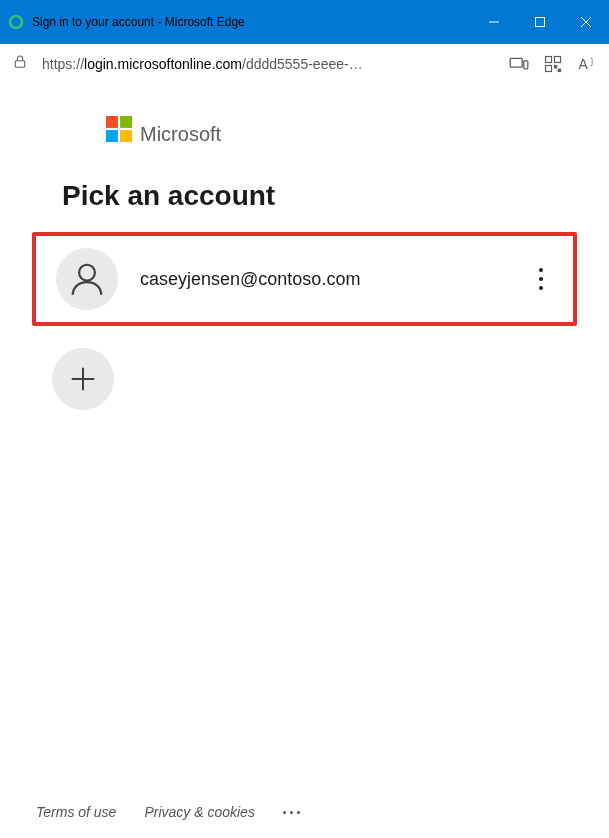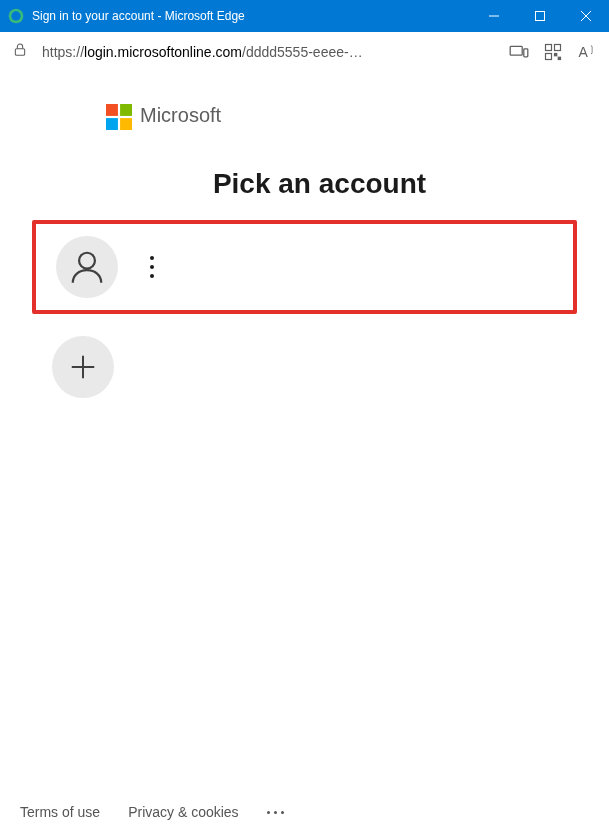--- a/index.html
+++ b/index.html
@@ -10,25 +10,25 @@
     }
     body {
       width: 609px;
       height: 838px;
       background: #ffffff;
       overflow: hidden;
       display: flex;
       flex-direction: column;
     }
     .titlebar {
-      height: 32px;
+      height: 44px;
       background: #0078d4;
       display: flex;
       align-items: center;
-      color: #ffffff;
+      color: #000000;
       font-size: 12px;
     }
     .titlebar-icon {
       width: 16px;
       height: 16px;
       margin-left: 8px;
       margin-right: 8px;
     }
     .titlebar-title {
       flex: 1;
@@ -79,39 +79,38 @@
       color: #5f5f5f;
     }
     .content {
       flex: 1;
       padding: 24px 32px 0 32px;
       display: flex;
       flex-direction: column;
     }
     .brand {
       display: flex;
-      align-items: flex-start;
+      align-items: flex-end;
       gap: 8px;
       margin-top: 8px;
       margin-bottom: 34px;
       margin-left: 30px;
       padding-left: 44px;
     }
     .brand-text {
       font-size: 20px;
       color: #5e5e5e;
       font-weight: 500;
     }
     .heading {
       font-size: 28px;
       font-weight: 600;
       color: #1b1b1b;
       margin-left: 30px;
       margin-bottom: 20px;
-      text-align: center;
     }
     .account-list {
       display: flex;
       flex-direction: column;
       gap: 10px;
       margin-left: 0px;
     }
     .account-item {
       display: flex;
       align-items: center;
@@ -147,23 +146,24 @@
     .kebab span {
       width: 4px;
       height: 4px;
       border-radius: 50%;
       background: #1b1b1b;
     }
     .footer {
       display: flex;
       align-items: center;
       gap: 28px;
-      padding: 18px 20px;
+      padding: 18px 36px;
       color: #555;
       font-size: 14px;
+      font-style: italic;
     }
     .footer-link {
       cursor: pointer;
     }
     .footer-more {
       display: flex;
       gap: 4px;
       cursor: pointer;
     }
     .footer-more span {
@@ -248,20 +248,21 @@
   <div class="heading">Pick an account</div>
 
   <div class="account-list">
     <div class="account-item highlighted">
       <div class="avatar-circle">
         <svg width="38" height="38" viewBox="0 0 24 24" fill="none" stroke="#404040" stroke-width="1.4">
           <circle cx="12" cy="8" r="5"></circle>
           <path d="M3 22 c0-5 4-8 9-8 s9 3 9 8"></path>
         </svg>
       </div>
+      <div class="account-label">caseyjensen@contoso.com</div>
       <div class="kebab">
         <span></span>
           <span></span>
           <span></span>
       </div>
     </div>
 
     <div class="account-item">
       <div class="avatar-circle">
         <svg width="30" height="30" viewBox="0 0 24 24" fill="none" stroke="#404040" stroke-width="1.6">

